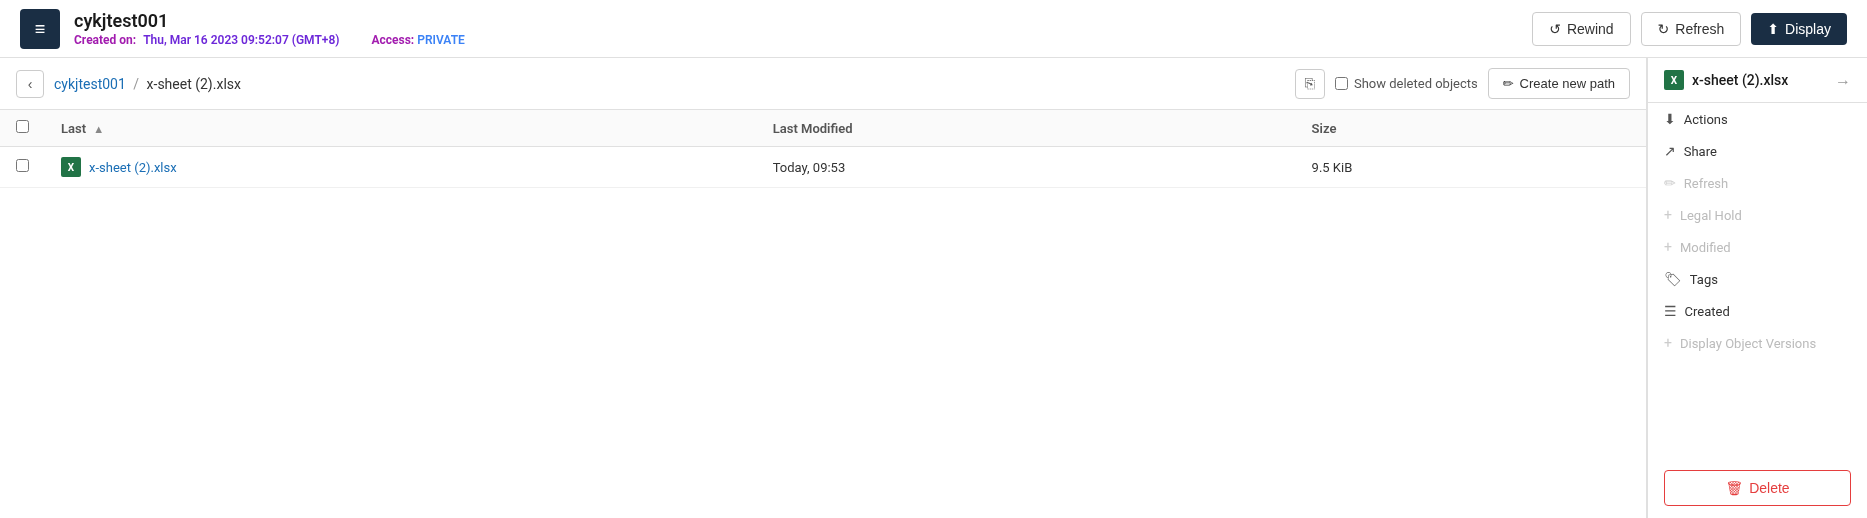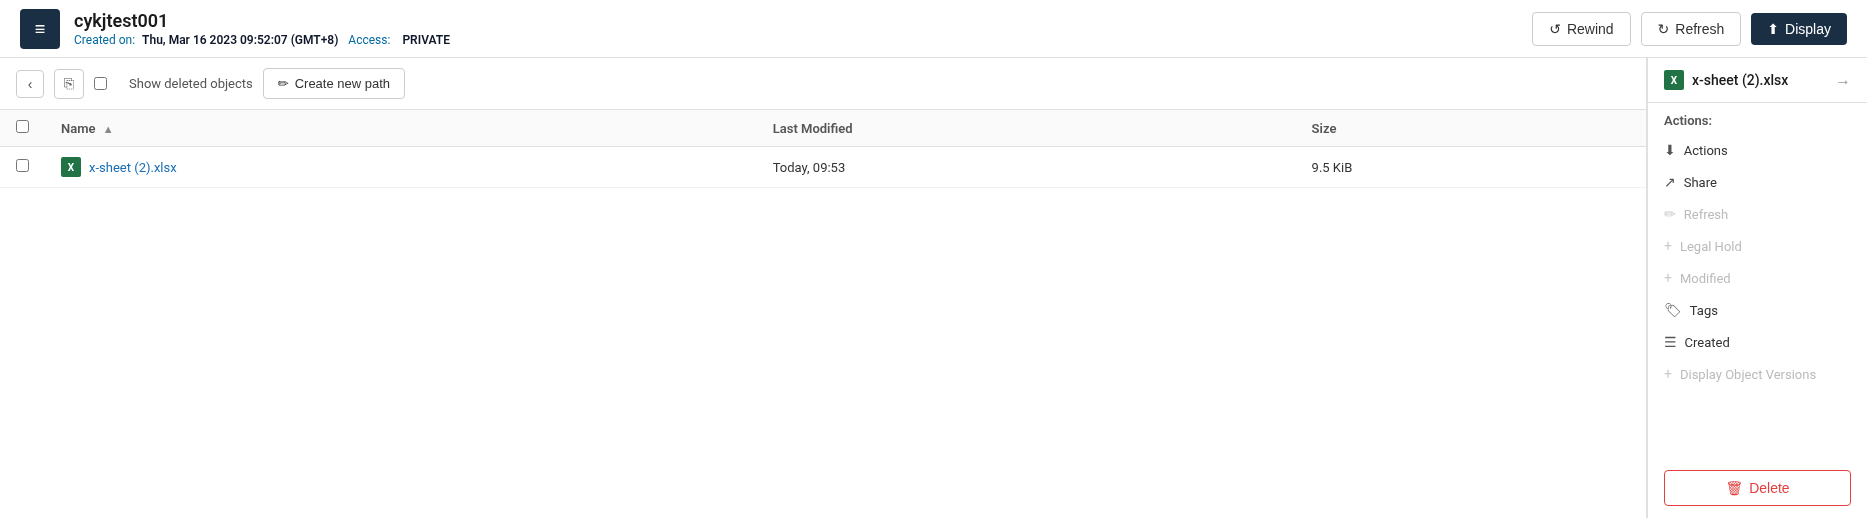--- a/index.html
+++ b/index.html
@@ -18,21 +18,21 @@
     .header-left { display: flex; align-items: center; gap: 14px; }
     .logo-icon {
       background: #1a2e44;
       width: 40px; height: 40px;
       border-radius: 4px;
       display: flex; align-items: center; justify-content: center;
       color: #fff; font-size: 18px; font-weight: bold;
     }
     .app-title { font-size: 18px; font-weight: 600; color: #1a1a1a; }
     .app-meta { font-size: 12px; color: #666; margin-top: 2px; }
-    .app-meta span { font-weight: 400; color: #0369a1; }
+    .app-meta span { font-weight: 700; color: #a21caf; }
     .header-actions { display: flex; align-items: center; gap: 10px; }
     .btn-outline {
       border: 1px solid #ccc;
       background: #fff;
       padding: 8px 16px;
       border-radius: 4px;
       cursor: pointer;
       font-size: 14px;
       color: #333;
       display: flex; align-items: center; gap: 6px;
@@ -86,21 +86,21 @@
     .copy-btn {
       width: 30px; height: 30px;
       border: 1px solid #ccc;
       border-radius: 4px;
       background: #fff;
       cursor: pointer;
       display: flex; align-items: center; justify-content: center;
       color: #555;
     }
     .show-deleted-label {
-      display: flex; align-items: center; gap: 22px;
+      display: flex; align-items: center; gap: 6px;
       font-size: 13px; color: #555; cursor: pointer;
     }
     .show-deleted-label input { cursor: pointer; }
     .create-path-btn {
       border: 1px solid #ccc;
       background: #fff;
       padding: 7px 14px;
       border-radius: 4px;
       cursor: pointer;
       font-size: 13px;
@@ -192,23 +192,23 @@
 
 <div class="header">
   <div class="header-left">
     <div class="logo-icon">
       <span>≡</span>
     </div>
     <div>
       <div class="app-title">cykjtest001</div>
       <div class="app-meta">
         <span>Created on:</span>
-        <span style="font-weight:600;color:#0f172a;margin-left:4px;">Thu, Mar 16 2023 09:52:07 (GMT+8)</span>
-        <span style="margin-left:7px;">Access:</span>
-        <span style="font-weight:600;color:#0f172a;margin-left:9px;">PRIVATE</span>
+        <span style="font-weight:600;color:#6d28d9;margin-left:4px;">Thu, Mar 16 2023 09:52:07 (GMT+8)</span>
+        <span style="margin-left:29px;">Access:</span>
+        <span style="font-weight:600;color:#3b82f6;margin-left:0;">PRIVATE</span>
       </div>
     </div>
   </div>
   <div class="header-actions">
     <button class="btn-outline">
       <span>↺</span>
       <span>Rewind</span>
     </button>
     <button class="btn-outline">
       <span>↻</span>
@@ -220,41 +220,46 @@
     </button>
   </div>
 </div>
 
 <div class="main-container">
 
   <div class="file-browser">
 
     <div class="breadcrumb-bar">
       <button class="back-btn">‹</button>
+      <div class="breadcrumb-path">
+        <a href="#">cykjtest001</a>
+        <span class="breadcrumb-separator">/</span>
+        <span>x-sheet (2).xlsx</span>
+      </div>
       <div class="breadcrumb-actions">
         <button class="copy-btn" title="Copy path">⎘</button>
         <label class="show-deleted-label">
           <input type="checkbox" style="">
           <span>Show deleted objects</span>
         </label>
         <button class="create-path-btn">
           <span>✏</span>
           <span>Create new path</span>
         </button>
       </div>
     </div>
 
     <table class="file-table">
       <thead>
         <tr>
           <th class="checkbox-col">
             <input type="checkbox" style="">
           </th>
           <th>
-            <span>Name</span>
+            <span>Last</span>
             <span class="sort-icon">▲</span>
           </th>
           <th>Last Modified</th>
           <th>Size</th>
         </tr>
       </thead>
       <tbody id="table-body">
 
       <tr>
       <td class="checkbox-col">
@@ -277,21 +282,20 @@
     <div class="right-panel-header">
       <div class="right-panel-title">
         <span style="width:20px;height:20px;background:#217346;border-radius:2px;display:flex;align-items:center;justify-content:center;color:#fff;font-size:10px;font-weight:bold;">X</span>
         <span>x-sheet (2).xlsx</span>
       </div>
       <button class="right-panel-close">
         <span>→</span>
       </button>
     </div>
 
-    <div class="actions-label">Actions:</div>
 
     <div id="actions-list">
 
     <div class="action-item">
       <span class="action-icon">⬇</span>
       <span>Actions</span>
     </div>
         <div class="action-item">
       <span class="action-icon">↗</span>
       <span>Share</span>

